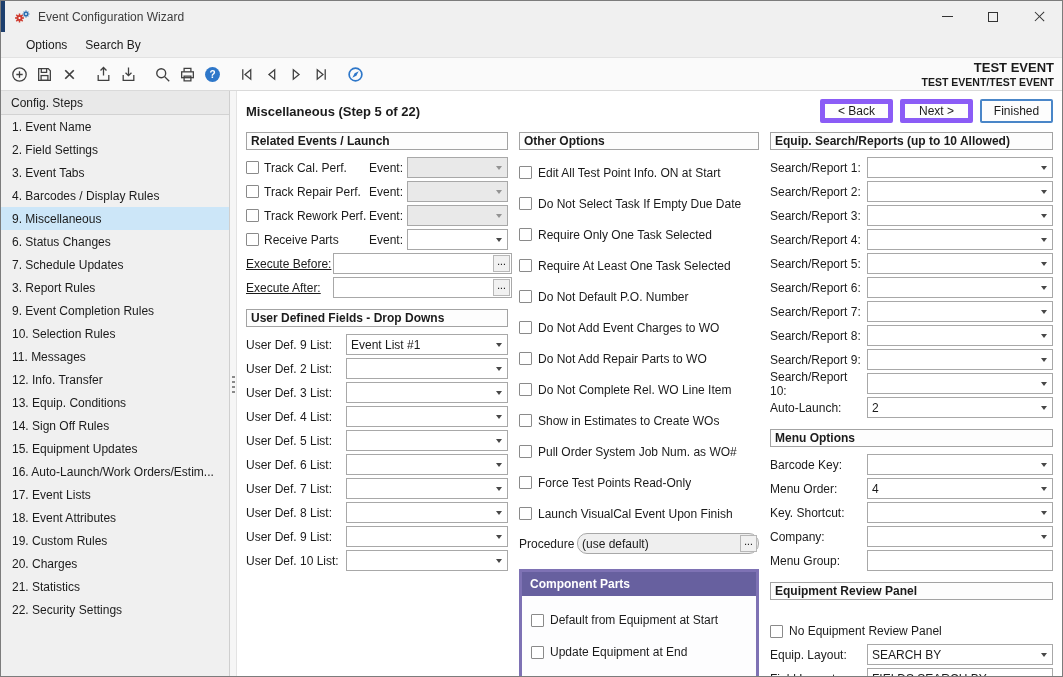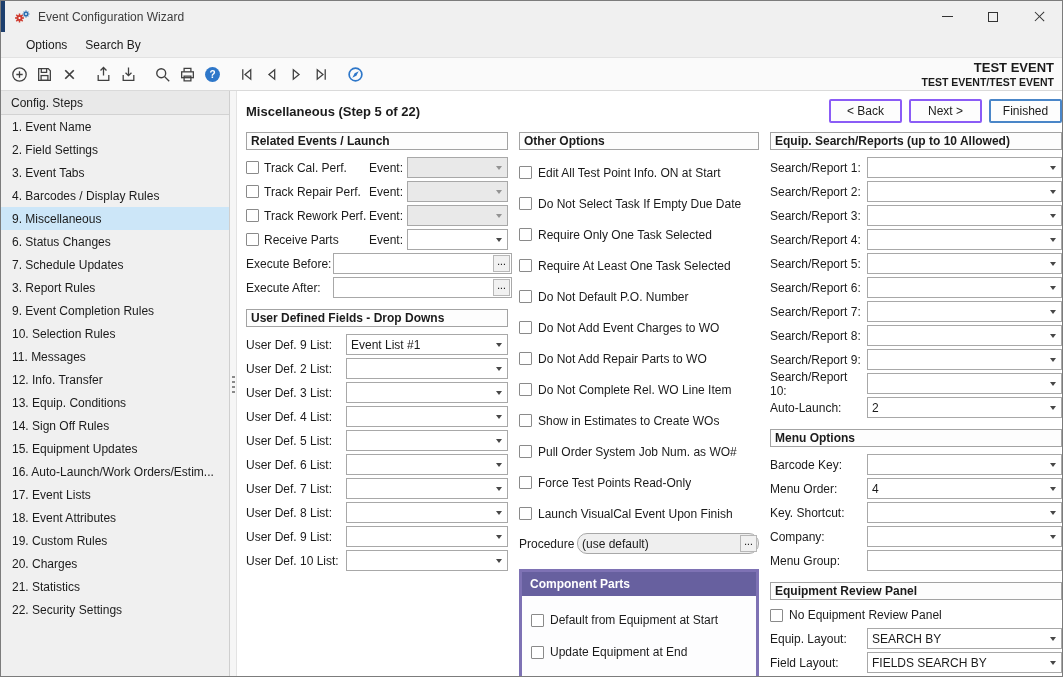--- a/index.html
+++ b/index.html
@@ -47,25 +47,25 @@
   .sidebar-header { height:24px; background:#e9e9e9; border-bottom:1px solid #d2d2d2;
                     display:flex; align-items:center; padding-left:10px; flex:0 0 auto; }
   .side-item { height:23px; display:flex; align-items:center; padding-left:11px; white-space:nowrap;
                overflow:hidden; }
   .side-item.selected { background:#cce6f8; }
 
   .splitter { width:7px; background:#f6f6f6; border-right:1px solid #e3e3e3; position:relative; flex:0 0 auto; }
   .splitter-handle { position:absolute; left:2px; top:285px; width:3px; height:20px;
       background:repeating-linear-gradient(#8a8a8a 0 2px, transparent 2px 5px); }
 
-  .main { flex:1; background:#fff; padding:8px 0 0 9px; overflow:hidden; }
+  .main { flex:1; background:#fff; padding:8px 9px 0 9px; overflow:hidden; }
   .main-header { display:flex; align-items:center; margin-bottom:9px; }
   .main-title { font-weight:bold; font-size:13px; }
   .nav-buttons { margin-left:auto; display:flex; gap:7px; }
-  .btn { width:73px; height:24px; background:#fdfdfd; border:2px solid #8b5cf6; border-radius:2px;
+  .btn { width:73px; height:24px; background:#fdfdfd; border:5px solid #8b5cf6; border-radius:2px;
          font-family:"Liberation Sans",sans-serif; font-size:12px; color:#1b1b1b; }
   .btn.primary { border:2px solid #4a86c8; }
 
   .columns { display:flex; gap:11px; align-items:flex-start; }
   .col1 { width:262px; flex:0 0 auto; }
   .col2 { width:240px; flex:0 0 auto; }
   .col3 { flex:1; }
 
   .group-header { border:1px solid #a3a3a3; background:#fdfdfd; height:18px; display:flex;
                   align-items:center; padding-left:4px; font-weight:bold; }
@@ -93,21 +93,21 @@
                   font-size:10px; line-height:1; padding:0 0 4px 0; flex:0 0 auto; }
 
   .textbox { height:21px; border:1px solid #a8a8a8; background:#fff; width:100%; padding-left:4px;
              font-family:"Liberation Sans",sans-serif; font-size:12px; }
 
   
   .rel-row,.exec-row,.lc-row,.proc-row { display:flex; align-items:center; height:23px; margin-top:1px; }
   .rel-row .cb-label { margin-left:5px; flex:1; white-space:nowrap; overflow:hidden; }
   .rel-row .ev-label { width:38px; flex:0 0 auto; }
   .rel-row .combo { width:101px; flex:0 0 auto; }
-  .exec-row .exec-label { width:87px; flex:0 0 auto; }
+  .exec-row .exec-label { width:87px; flex:0 0 auto;text-decoration:underline; }
   .lc-row .row-label { width:100px; flex:0 0 auto; }
   .lc-row .combo { flex:1; }
 
   #related-rows,#udf-rows { margin-top:6px; }
   #udf-header,#menu-options-header,#equip-review-header { margin-top:10px; }
 
   .check-row { display:flex; align-items:center; }
   .check-row .cb-label { margin-left:6px; white-space:nowrap; overflow:hidden; }
   #other-option-rows { margin-top:7px; }
   #other-option-rows .check-row { height:31px; }
@@ -117,21 +117,21 @@
   .component-box { margin-top:14px; border:3px solid #7e72b4; background:#fdfdfe; }
   .component-header { height:24px; background:#67609f; color:#ffffff; font-weight:bold; display:flex;
                       align-items:center; padding-left:8px; }
   #component-rows { padding:8px 9px 10px; }
   #component-rows .check-row { height:32px; }
 
   #search-report-rows { margin-top:6px; }
   #search-report-rows .row-label, #auto-launch-row .row-label,
   #menu-option-rows .row-label, .er-row .row-label { width:97px; }
   #menu-option-rows { margin-top:6px; }
-  .er-check-row { display:flex; align-items:center; height:22px; margin-top:4px; }
+  .er-check-row { display:flex; align-items:center; height:22px; margin-top:20px; }
   .er-check-row .cb-label { margin-left:6px; }
   .er-row { display:flex; align-items:center; height:23px; margin-top:1px; }
   .er-row .combo { flex:1; }
 </style>
 </head>
 <body>
 
 <div class="window">
 
   <div class="titlebar">

